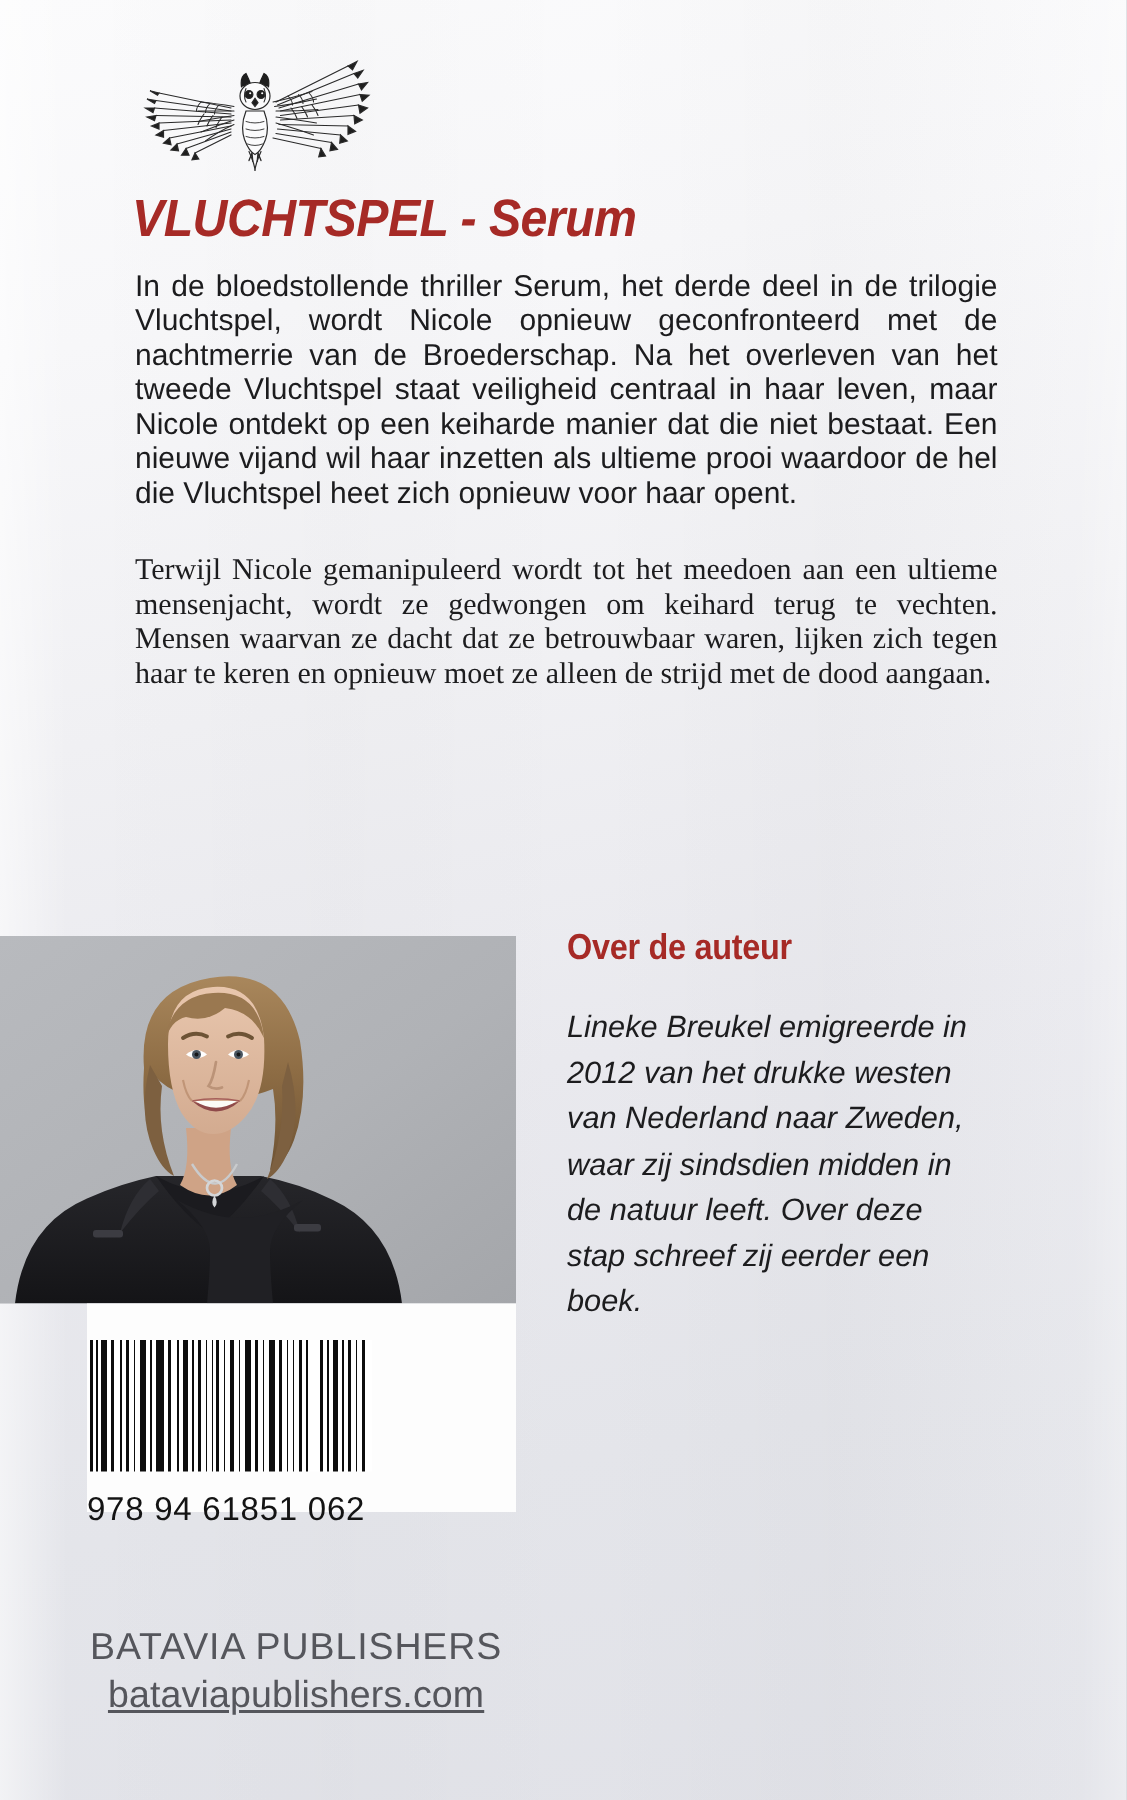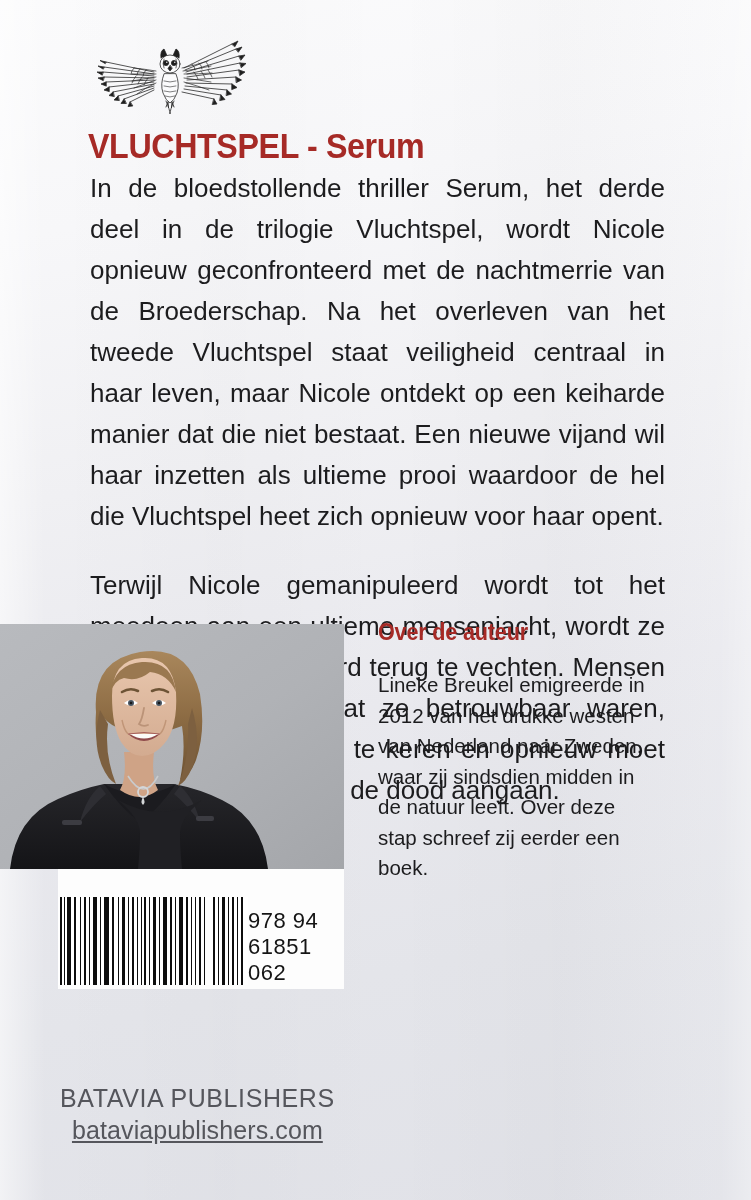--- a/index.html
+++ b/index.html
@@ -42,20 +42,21 @@
   }
   .cover > * { position: relative; z-index: 2; }
 
   
   .header {
     position: absolute;
     left: 88px;
     top: 28px;
     width: 320px;
     height: 125px;
+    font-style: italic;
   }
   .owl-logo {
     position: absolute;
     left: 4px;
     top: 0;
     width: 160px;
     height: 90px;
   }
   .owl-logo svg { display: block; width: 160px; height: 90px; }
 
@@ -71,54 +72,53 @@
     white-space: nowrap;
     transform: scaleX(0.92);
     transform-origin: left center;
     line-height: 1;
   }
 
   
   .blurb {
     position: absolute;
     left: 90px;
-    top: 168px;
+    top: 180px;
     width: 575px;
     color: #1c1c1e;
-    font-size: 26px;
-    line-height: 41px;
+    font-size: 20px;
+    line-height: 23px;
     text-align: justify;
     text-justify: inter-word;
   }
   .blurb p { margin: 0 0 28px 0; }
-  .blurb p:last-child { margin-bottom: 0; }
+  .blurb p:last-child { margin-bottom: 0; font-family: Liberation Serif, serif; }
 
   
   .author-photo {
     position: absolute;
     left: 0;
     top: 624px;
     width: 344px;
     height: 245px;
     overflow: hidden;
     background: #b3b5b9;
   }
   .author-photo svg { display: block; width: 344px; height: 245px; }
 
   
   .barcode-box {
     position: absolute;
     left: 58px;
     top: 869px;
     width: 286px;
-    height: 120px;
+    height: 139px;
     background: #fdfdfd;
     display: flex;
-    flex-direction: row;
-    align-items: center;
+    flex-direction: column;
     justify-content: flex-start;
     padding-top: 24px;
     box-sizing: border-box;
   }
   .barcode-bars {
     width: 190px;
     height: 88px;
   }
   .barcode-bars svg { display: block; width: 190px; height: 88px; }
   .isbn-text {
@@ -144,20 +144,21 @@
     letter-spacing: -0.2px;
     transform: scaleX(0.9);
     transform-origin: left center;
     margin: 0 0 26px 0;
     line-height: 1;
   }
   .author-text {
     color: #1c1c1e;
     font-size: 20.5px;
     line-height: 30.5px;
+    font-style: italic;
   }
   .author-text p { margin: 0 0 28px 0; }
   .author-text p:last-child { margin-bottom: 0; }
 
   
   .publisher {
     position: absolute;
     left: 60px;
     top: 1082px;
     color: #55565c;

